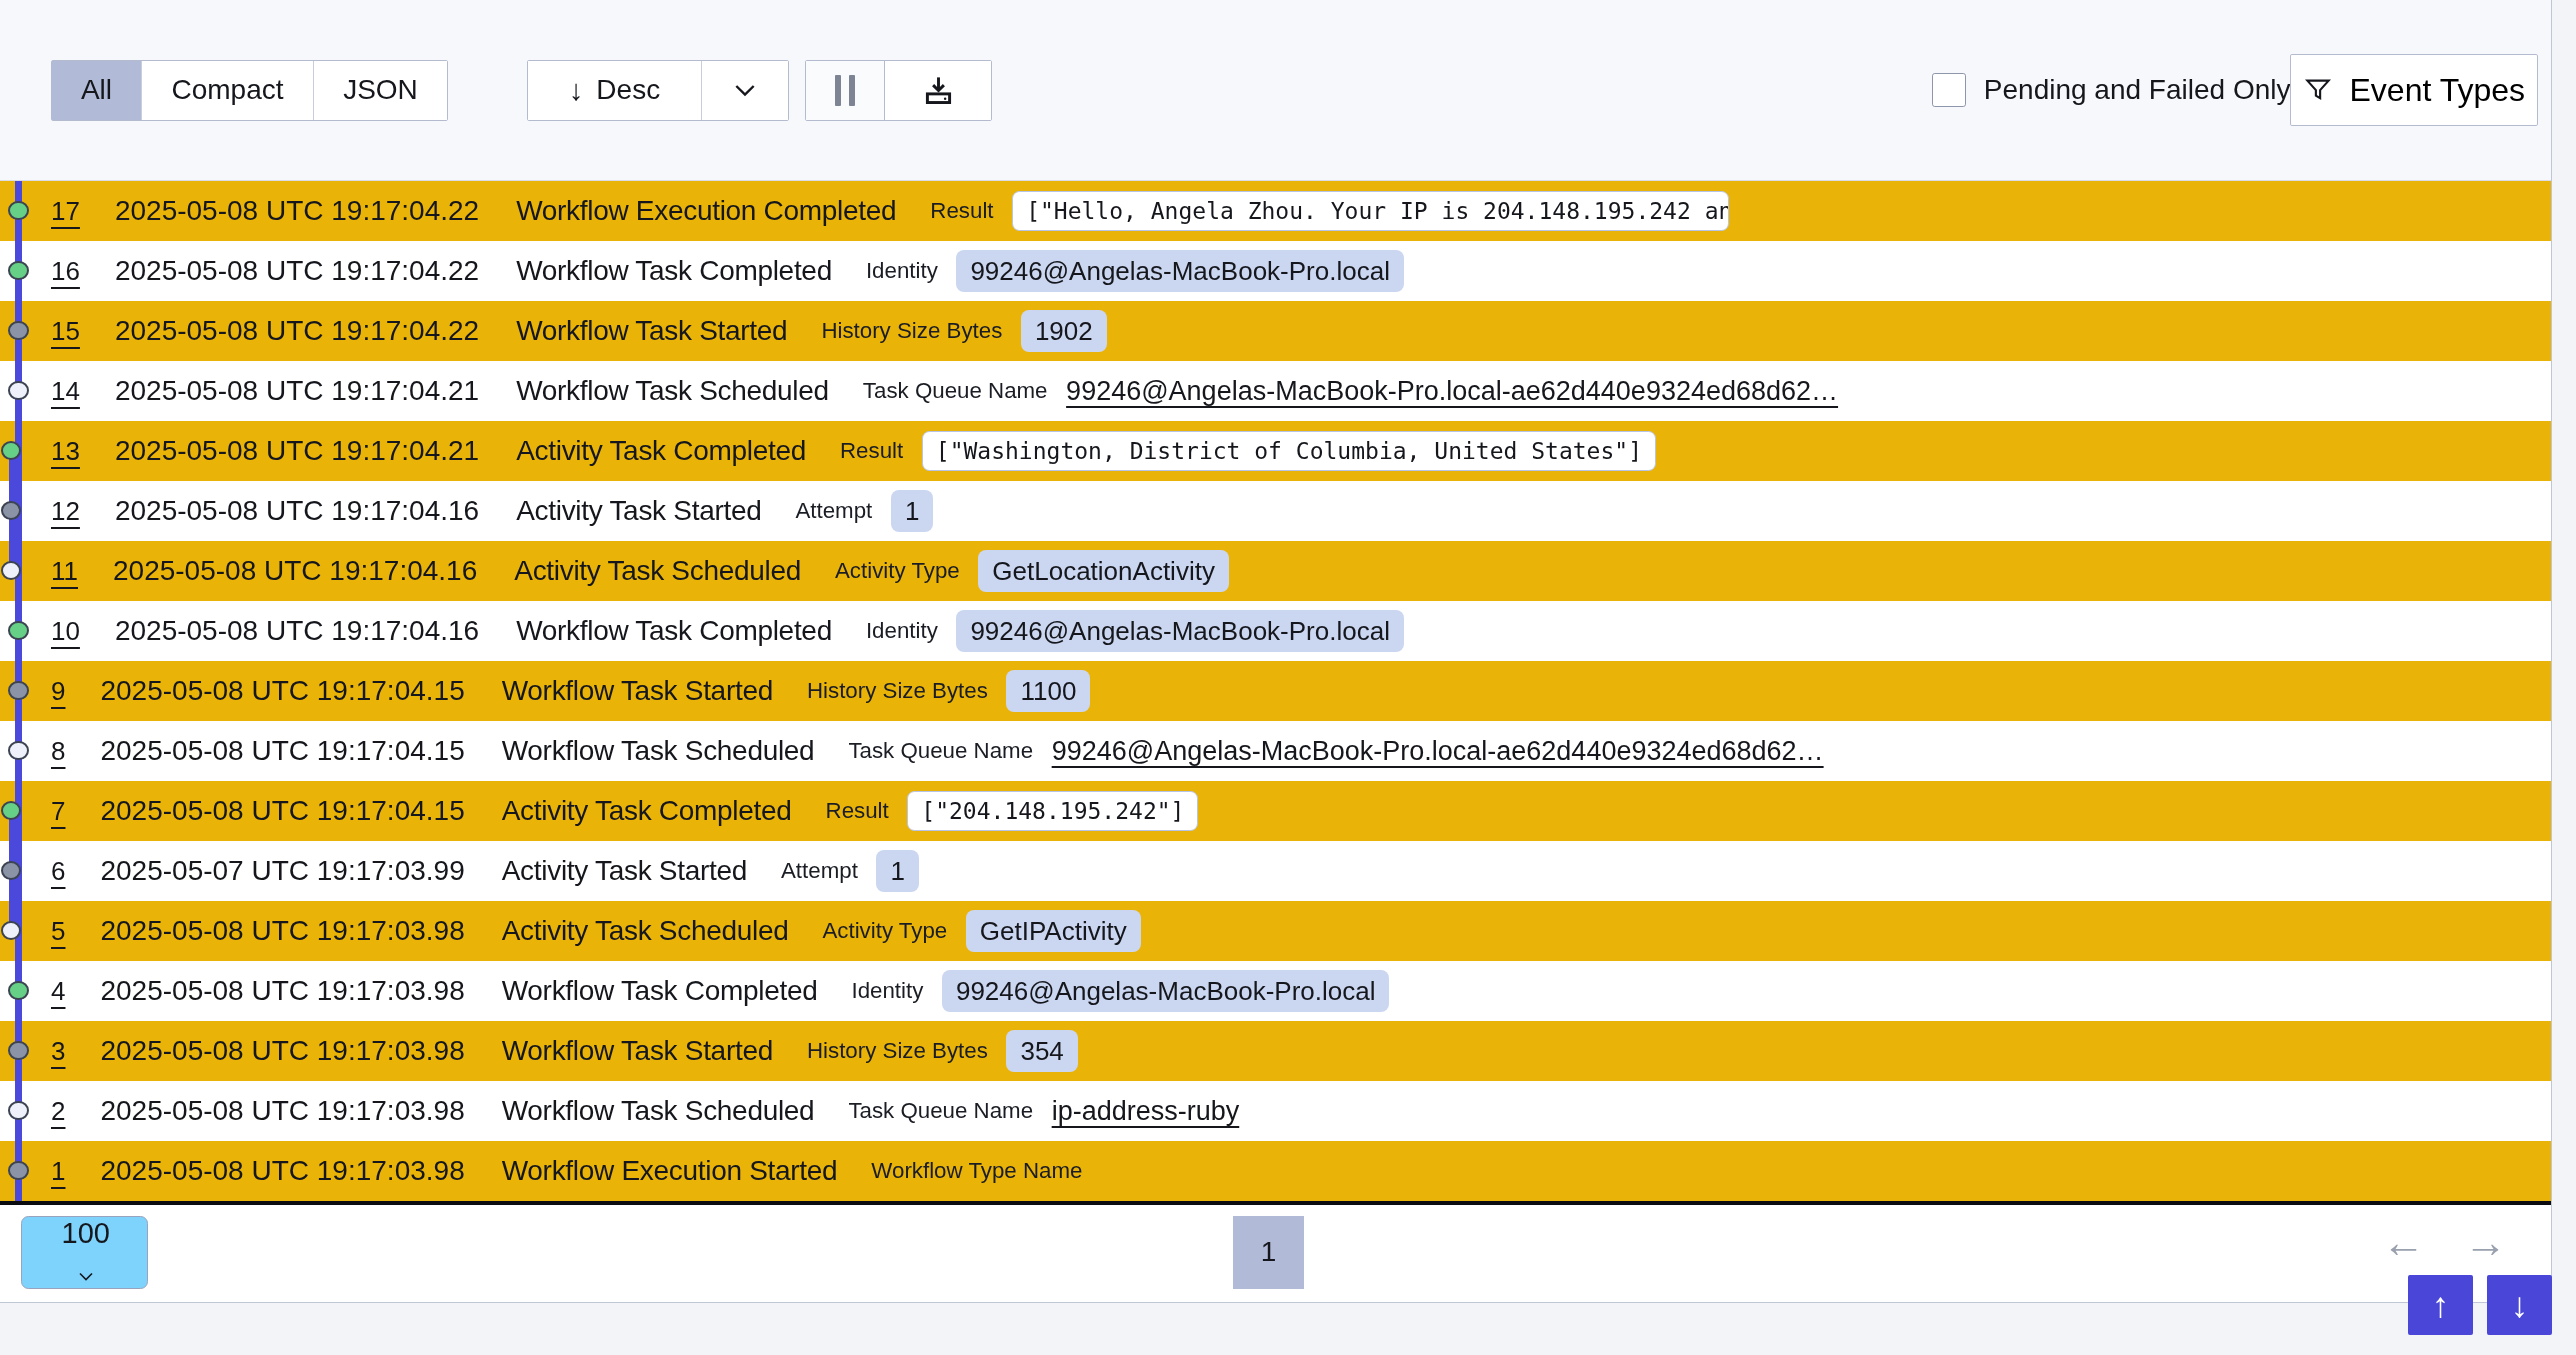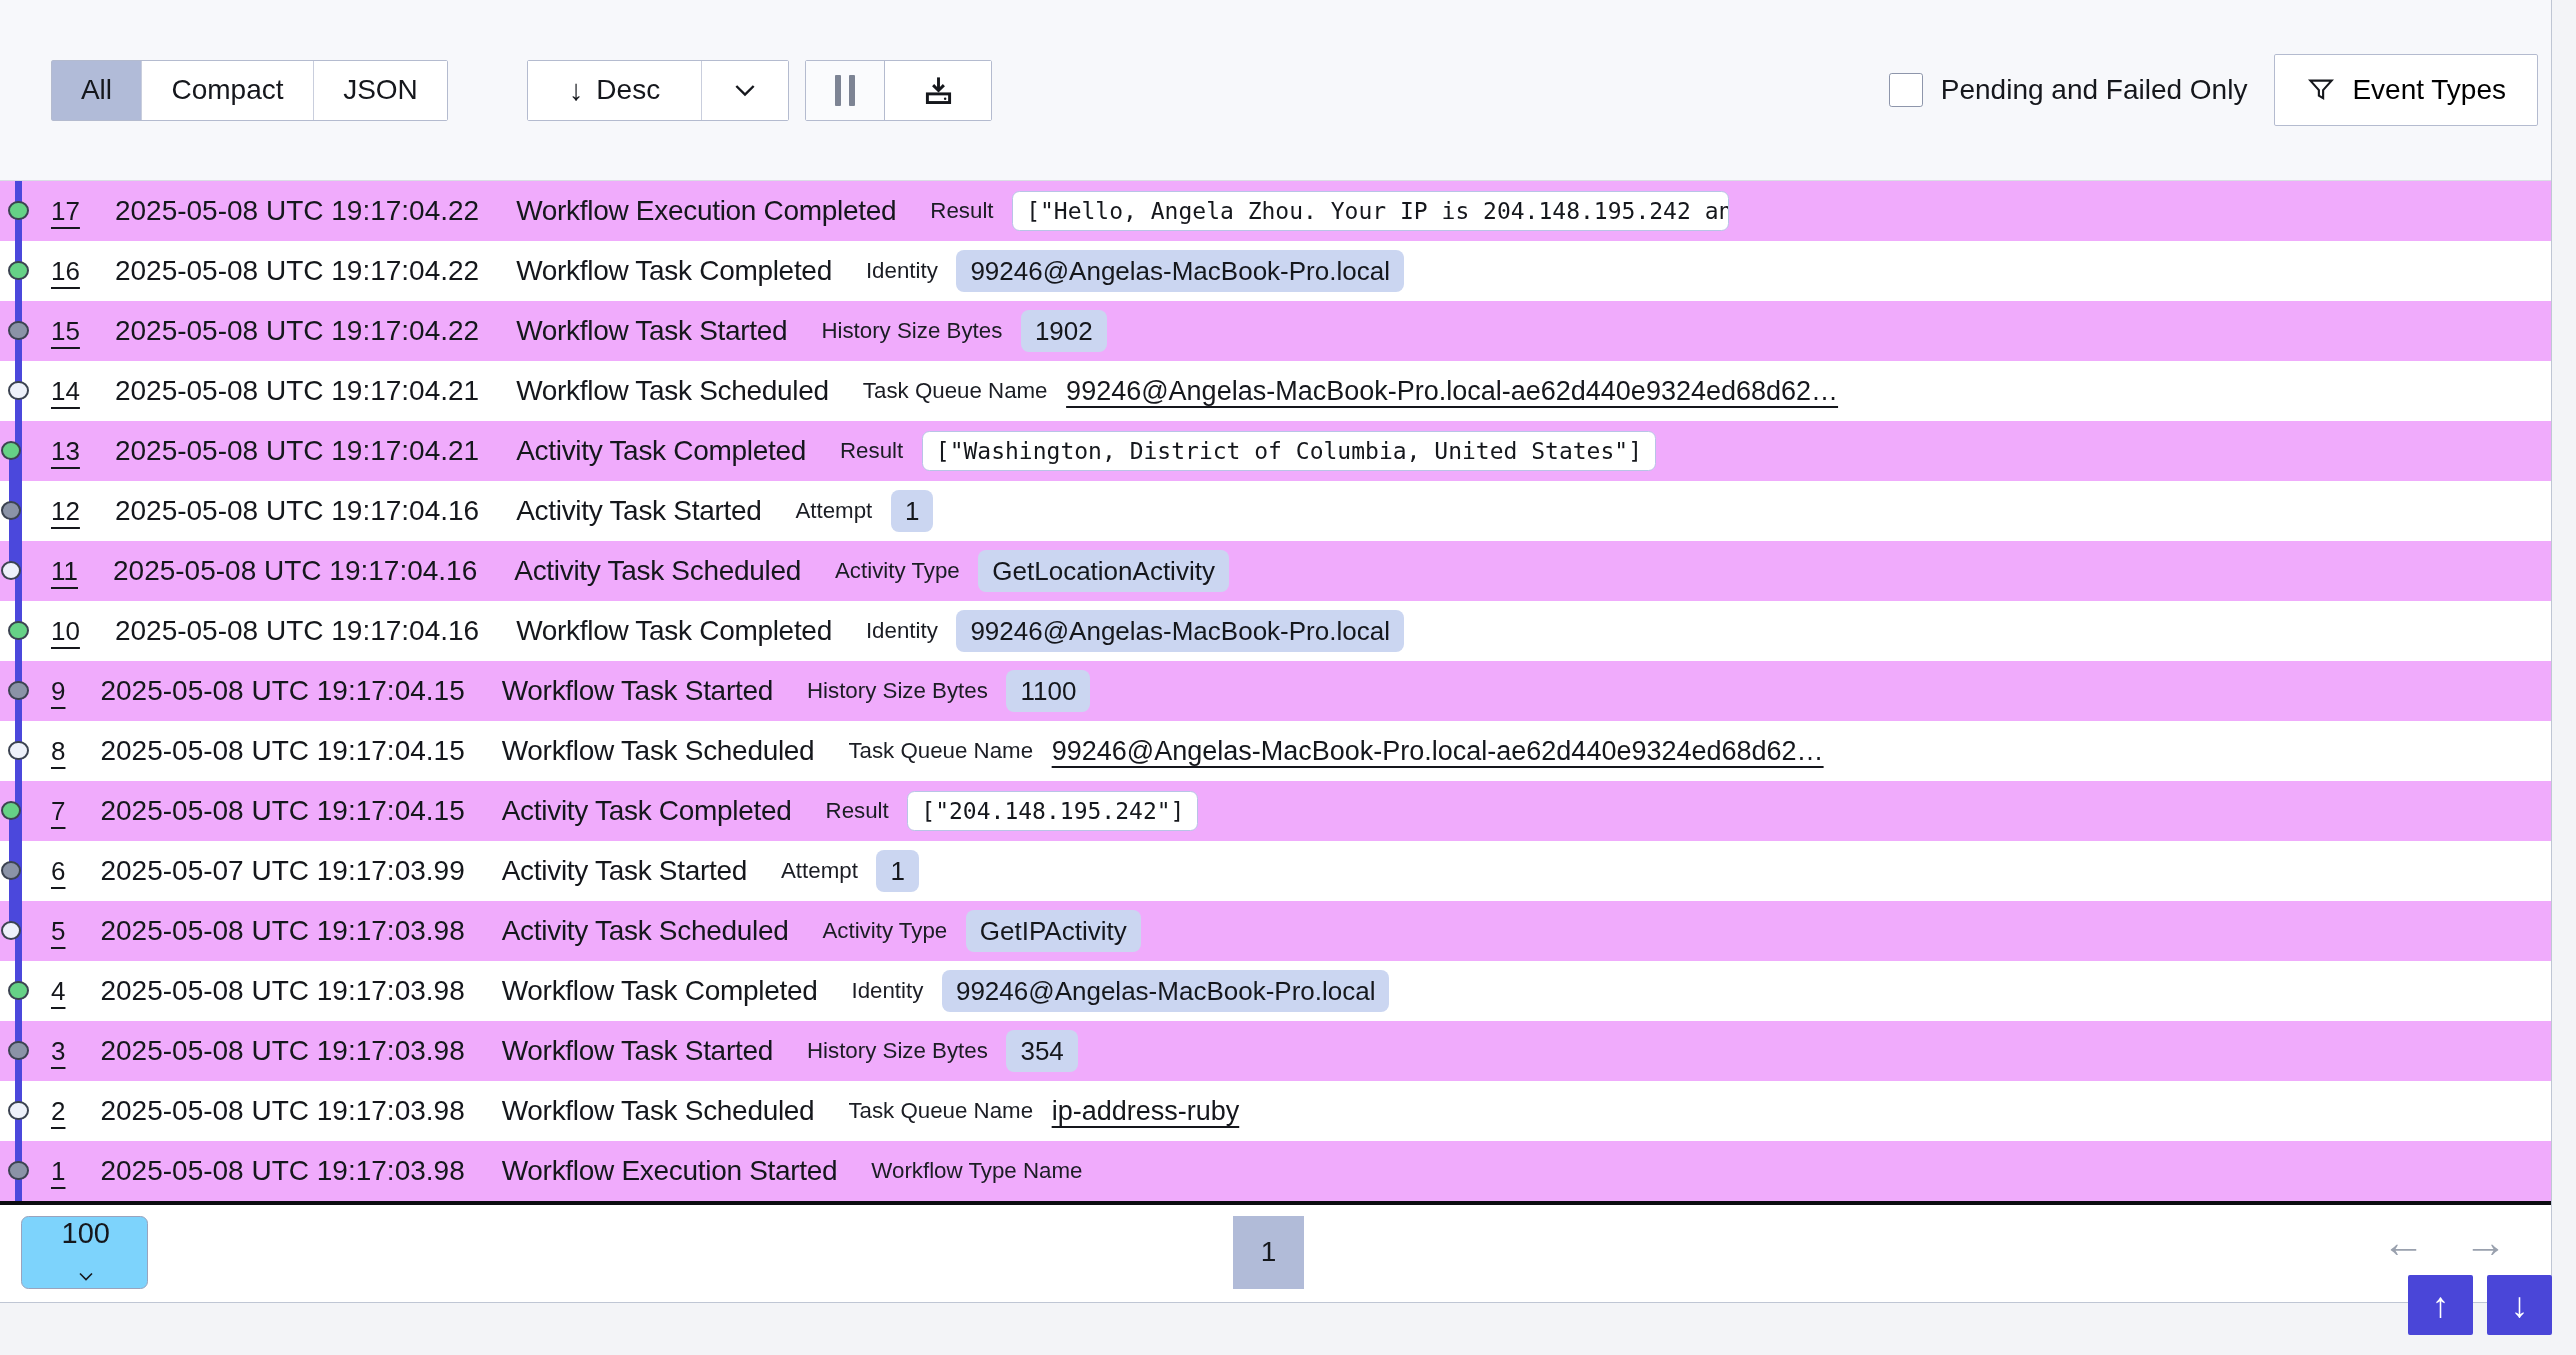--- a/index.html
+++ b/index.html
@@ -26,27 +26,27 @@
   .seg-chev { width:87px; }
   .icon-group { margin-left:16px; }
   .seg-pause { width:78px; background:#fafbfd; gap:8.4px; }
   .seg-download { width:107px; border-left:0.9px solid #b4bbcf; }
   .pause-bar { width:5.6px; height:31px; background:#7d8494; border-radius:0.9px; }
   .sort-arrow { font-size:29px; }
 
   .toolbar-right { margin-left:auto; display:flex; align-items:center; }
   .checkbox { width:34px; height:34px; border:1.9px solid #8e96ab; border-radius:2.8px; background:#fff; cursor:pointer; }
   .checkbox-label { font-size:28px; margin-left:17.7px; }
-  .event-types-btn { margin-left:27px; height:72px; padding:0 31px; background:#fff; border:0.9px solid #b4bbcf;
-                     border-radius:1.9px; display:flex; align-items:center; gap:16px; font-size:28px; cursor:pointer; font-family:inherit; }
+  .event-types-btn { height:72px; padding:0 12px; background:#fff; border:0.9px solid #b4bbcf;
+                     border-radius:1.9px; display:flex; align-items:center; gap:16px; font-size:32px; cursor:pointer; font-family:inherit; }
 
   
   .table-area { position:relative; width:2551px; }
   .row { position:relative; height:60px; display:flex; align-items:center; padding-left:51px; background:#fff; }
-  .row.light { background:#f0abfc; }
+  .row.light { background:#eab308; }
   .rid { font-size:26px; color:#15171c; text-decoration:underline; text-decoration-thickness:1.9px;
          text-underline-offset:6.5px; cursor:pointer; }
   .ts  { margin-left:35px; font-size:28px; white-space:nowrap; }
   .ev  { margin-left:37px; font-size:28px; font-weight:normal; letter-spacing:-0.3px; white-space:nowrap; }
   .fl  { margin-left:34px; font-size:22.3px; color:#1b1d24; white-space:nowrap; }
   .val-badge { margin-left:18.6px; font-size:26px; background:#cbd6f1; border-radius:8px; padding:5.6px 14px; white-space:nowrap; }
   .val-link  { margin-left:18.6px; font-size:27px; color:#15171c; text-decoration:underline;
                text-decoration-thickness:1.9px; text-underline-offset:5.6px; cursor:pointer; white-space:nowrap; }
   .val-code  { margin-left:18.6px; font-size:23px; font-family:"DejaVu Sans Mono", monospace; background:#fff;
                border:1.9px solid #b8c4e6; border-radius:7.4px; padding:5.6px 13px; white-space:nowrap; overflow:hidden; }

